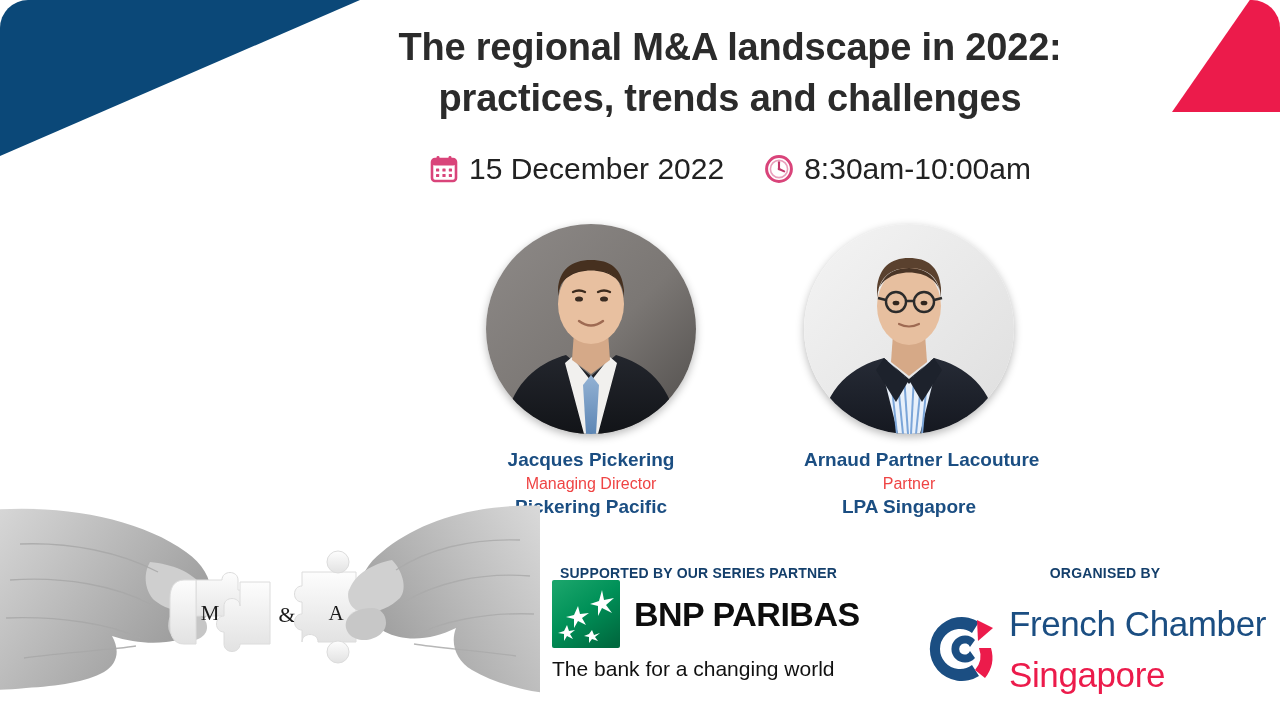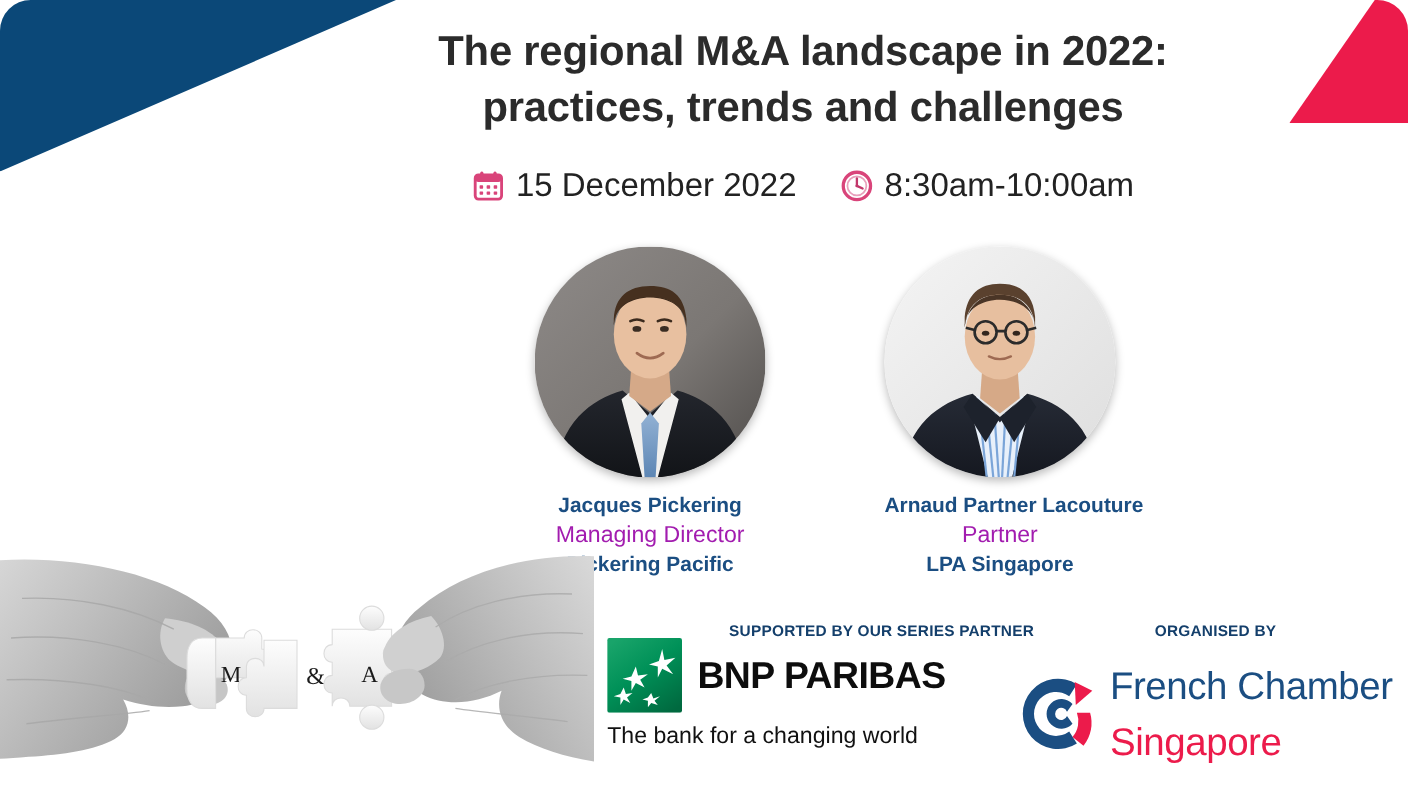--- a/index.html
+++ b/index.html
@@ -112,22 +112,22 @@
   .portrait svg { display: block; }
   .sp-name {
     margin-top: 13px;
     font-size: 19px;
     font-weight: bold;
     color: #1b4e82;
     line-height: 1.35;
     white-space: nowrap;
   }
   .sp-role {
-    font-size: 21px;
-    color: #a21caf;
+    font-size: 16px;
+    color: #ef4444;
     line-height: 1.35;
     white-space: nowrap;
   }
   .sp-org {
     font-size: 19px;
     font-weight: bold;
     color: #1b4e82;
     line-height: 1.35;
     white-space: nowrap;
   }
@@ -140,21 +140,21 @@
     width: 540px;
     height: 220px;
   }
 
   
   .partner-label {
     position: absolute;
     top: 565px;
     left: 560px;
     width: 380px;
-    text-align: right;
+    text-align: left;
     font-size: 14px;
     font-weight: bold;
     color: #143f6b;
     letter-spacing: 0.2px;
   }
   .organiser-label {
     position: absolute;
     top: 565px;
     left: 960px;
     width: 290px;

